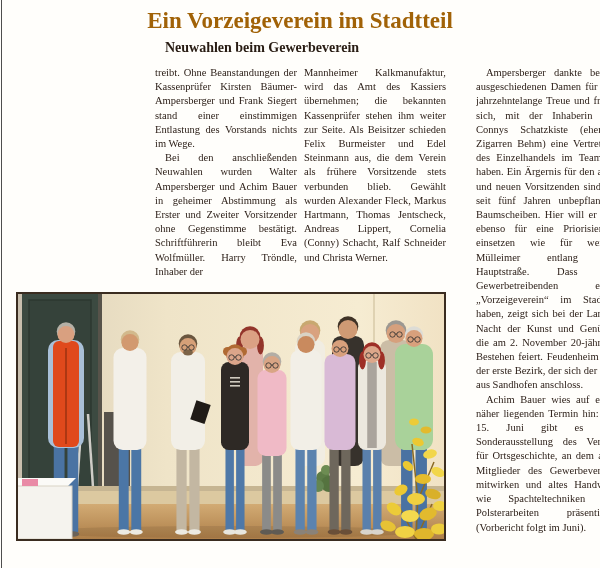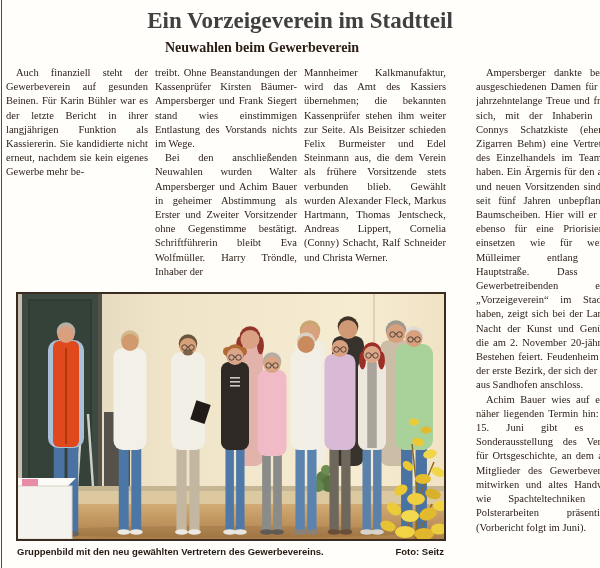--- a/index.html
+++ b/index.html
@@ -1,20 +1,20 @@
 <!DOCTYPE html>
 <html><head>
 <meta charset="utf-8">
 <style>
   html,body{margin:0;padding:0;background:#ffffff;}
   .page{position:relative;width:600px;height:568px;background:#fffefb;overflow:hidden;
         font-family:"Liberation Serif",serif;color:#2e211a;}
   .left-rule{position:absolute;left:1px;top:0;width:1px;height:568px;background:#4e4e4e;}
   h1.headline{position:absolute;left:0;top:7px;width:600px;margin:0;text-align:center;
-        font-family:"Liberation Serif",serif;font-weight:bold;font-size:23px;line-height:27px;color:#404040;}
+        font-family:"Liberation Serif",serif;font-weight:bold;font-size:23px;line-height:27px;color:#a16207;}
   h2.subheadline{position:absolute;left:0;top:39px;width:524px;margin:0;text-align:center;
         font-family:"Liberation Serif",serif;font-weight:bold;font-size:14px;line-height:17px;color:#281c13;}
   .col{position:absolute;top:66px;width:142px;height:229px;overflow:hidden;
        font-size:10.5px;line-height:14.2px;text-align:justify;}
   .c1{left:6px;} .c2{left:155px;} .c3{left:304px;}
   .c4{left:476px;height:500px;}
   .col p{margin:0;}
   .ind{text-indent:10px;}
   .dl{font-family:"Liberation Sans",sans-serif;font-weight:bold;font-size:9.5px;
       color:#3d4f9b;letter-spacing:.2px;}
@@ -29,25 +29,24 @@
 </head>
 <body>
 
 <div class="page">
   <div class="left-rule"></div>
 
   <h1 class="headline">Ein Vorzeigeverein im Stadtteil</h1>
   <h2 class="subheadline">Neuwahlen beim Gewerbeverein</h2>
 
   <div class="col c1">
-    <p class="ind">Auch finanziell steht der Gewerbeverein auf gesunden Beinen. Für Karin Bühler war es der letzte Bericht in ihrer langjährigen Funktion als Kassiererin. Sie kandidierte nicht erneut, nachdem sie kein eigenes Gewerbe mehr be-</p>
   </div>
 
   <div class="col c2">
-    <p>treibt. Ohne Beanstandungen der Kassenprüfer Kirsten Bäumer-Ampersberger und Frank Siegert stand wies einstimmigen Entlastung des Vorstands nichts im Wege.</p>
+    <p>treibt. Ohne Beanstandungen der Kassenprüfer Kirsten Bäumer-Ampersberger und Frank Siegert stand einer einstimmigen Entlastung des Vorstands nichts im Wege.</p>
     <p class="ind">Bei den anschließenden Neuwahlen wurden Walter Ampersberger und Achim Bauer in geheimer Abstimmung als Erster und Zweiter Vorsitzender ohne Gegenstimme bestätigt. Schriftführerin bleibt Eva Wolfmüller. Harry Tröndle, Inhaber der</p>
   </div>
 
   <div class="col c3">
     <p>Mannheimer Kalkmanufaktur, wird das Amt des Kassiers übernehmen; die bekannten Kassenprüfer stehen ihm weiter zur Seite. Als Beisitzer schieden Felix Burmeister und Edel Steinmann aus, die dem Verein als frühere Vorsitzende stets verbunden blieb. Gewählt wurden Alexander Fleck, Markus Hartmann, Thomas Jentscheck, Andreas Lippert, Cornelia (Conny) Schacht, Ralf Schneider und Christa Werner.</p>
   </div>
 
   <div class="col c4">
     <p class="ind">Ampersberger dankte beiden ausgeschiedenen Damen für ihre jahrzehntelange Treue und freute sich, mit der Inhaberin von Connys Schatzkiste (ehemals Zigarren Behm) eine Vertreterin des Einzelhandels im Team zu haben. Ein Ärgernis für den alten und neuen Vorsitzenden sind die seit fünf Jahren unbepflanzten Baumscheiben. Hier will er sich ebenso für eine Priorisierung einsetzen wie für weitere Mülleimer entlang der Hauptstraße. Dass die Gewerbetreibenden einen „Vorzeigeverein“ im Stadtteil haben, zeigt sich bei der Langen Nacht der Kunst und Genüsse, die am 2. November 20-jähriges Bestehen feiert. Feudenheim war der erste Bezirk, der sich der Idee aus Sandhofen anschloss.</p>
     <p class="ind"><span>Achim Bauer wies auf einen näher liegenden Termin hin: Am 15. Juni gibt es eine Sonderausstellung des Vereins für Ortsgeschichte, an dem auch Mitglieder des Gewerbevereins mitwirken und altes Handwerk wie Spachteltechniken und Polsterarbeiten präsentieren (Vorbericht folgt im Juni).</span> <span class="byline">sts</span></p>
@@ -264,17 +263,13 @@
         <ellipse cx="410" cy="220" rx="9" ry="6" fill="#e2ba2e" transform="rotate(-20 410 220)"></ellipse>
         <ellipse cx="422" cy="212" rx="7" ry="5" fill="#f0d243"></ellipse>
         <ellipse cx="370" cy="232" rx="8" ry="5" fill="#e6c235" transform="rotate(20 370 232)"></ellipse>
         <ellipse cx="387" cy="238" rx="10" ry="6" fill="#f1d344"></ellipse>
         <ellipse cx="406" cy="240" rx="10" ry="6" fill="#dfb62c"></ellipse>
         <ellipse cx="421" cy="235" rx="8" ry="5.5" fill="#eccd3e"></ellipse>
       </g>
     </svg>
   </div>
 
-  <div class="caption-row">
-    <span>Gruppenbild mit den neu gewählten Vertretern des Gewerbevereins.</span>
-    <span>Foto: Seitz</span>
-  </div>
 </div>
 
 </body></html>

